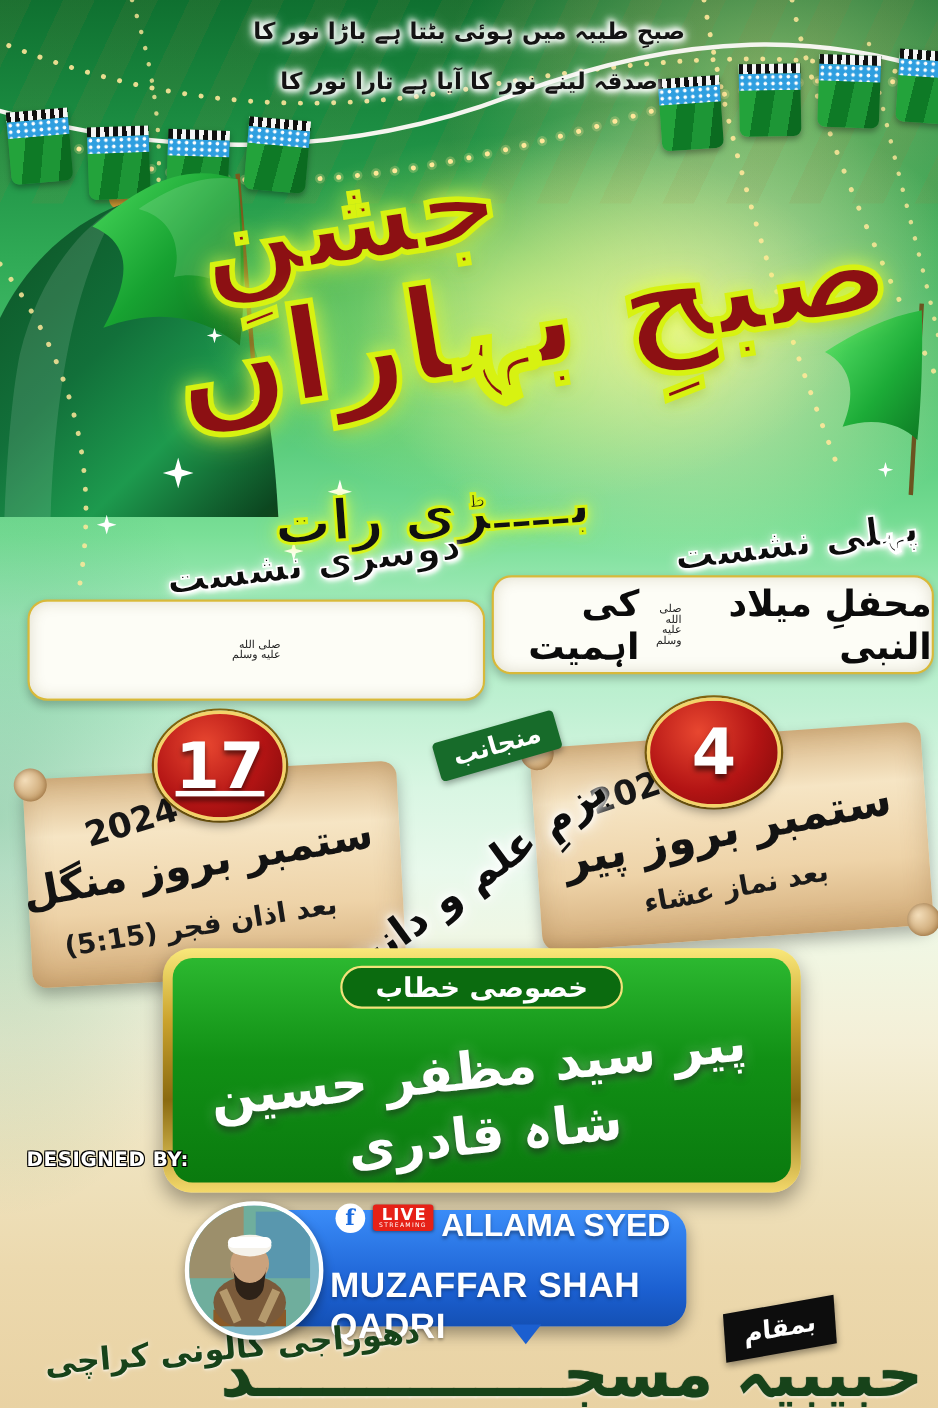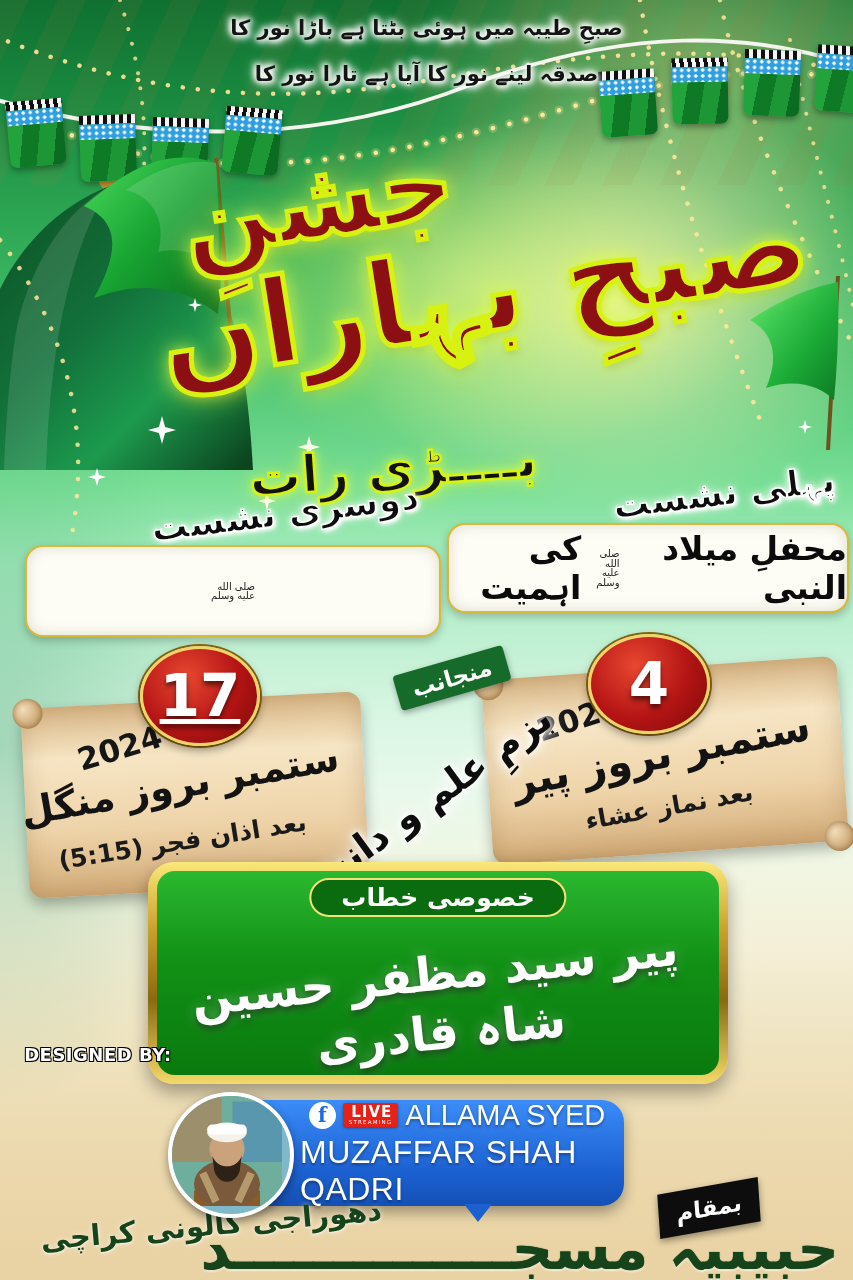--- a/index.html
+++ b/index.html
@@ -115,22 +115,22 @@
     border-left:14px solid transparent;border-right:14px solid transparent;border-top:18px solid #1b5fd0;}
   .fb-inner{position:absolute;left:104px;right:10px;top:0;bottom:0;display:flex;flex-direction:column;
     align-items:center;justify-content:center;gap:2px;}
   .fb-row{display:flex;align-items:center;gap:7px;}
   .fb-f{width:27px;height:27px;border-radius:50%;background:#fff;color:#1b6ce0;display:flex;align-items:center;
     justify-content:center;font-size:20px;font-weight:bold;font-family:"DejaVu Serif",serif;}
   .live-badge{background:#e62117;border-radius:3px;padding:2px 6px 1px;text-align:right;line-height:1;
     box-shadow:0 1px 3px rgba(0,0,0,.4);}
   .live-badge .l1{color:#fff;font-size:15px;font-weight:bold;letter-spacing:1px;}
   .live-badge .l2{color:#fff;font-size:5.5px;letter-spacing:1.2px;}
-  .fb-name{color:#fff;font-weight:normal;font-family:"Liberation Sans",sans-serif;
-    text-shadow:0 2px 3px rgba(0,0,0,.35);}
+  .fb-name{color:#fff;font-weight:bold;font-family:"Liberation Sans",sans-serif;
+    text-shadow:0 2px 3px rgba(0,0,0,.35);margin-top:16px;}
   .fb-name.n1{font-size:29px;}
   .fb-name.n2{font-size:32px;letter-spacing:.5px;}
   .fb-photo{position:absolute;left:168px;top:1092px;width:118px;height:118px;border-radius:50%;
     border:4px solid #fff;overflow:hidden;box-shadow:0 4px 10px rgba(0,0,0,.4);background:#7fb8c9;z-index:5;}
   
   .venue-badge{position:absolute;left:658px;top:1186px;transform:rotate(-10deg) skewX(-6deg);
     background:#0d0d0d;color:#fff;font-size:23px;font-weight:bold;padding:9px 18px;
     box-shadow:0 3px 7px rgba(0,0,0,.4);}
   .venue-masjid{position:absolute;right:14px;left:10px;bottom:0px;text-align:right;
     font-size:58px;font-weight:bold;color:#17431a;line-height:1.05;white-space:nowrap;

